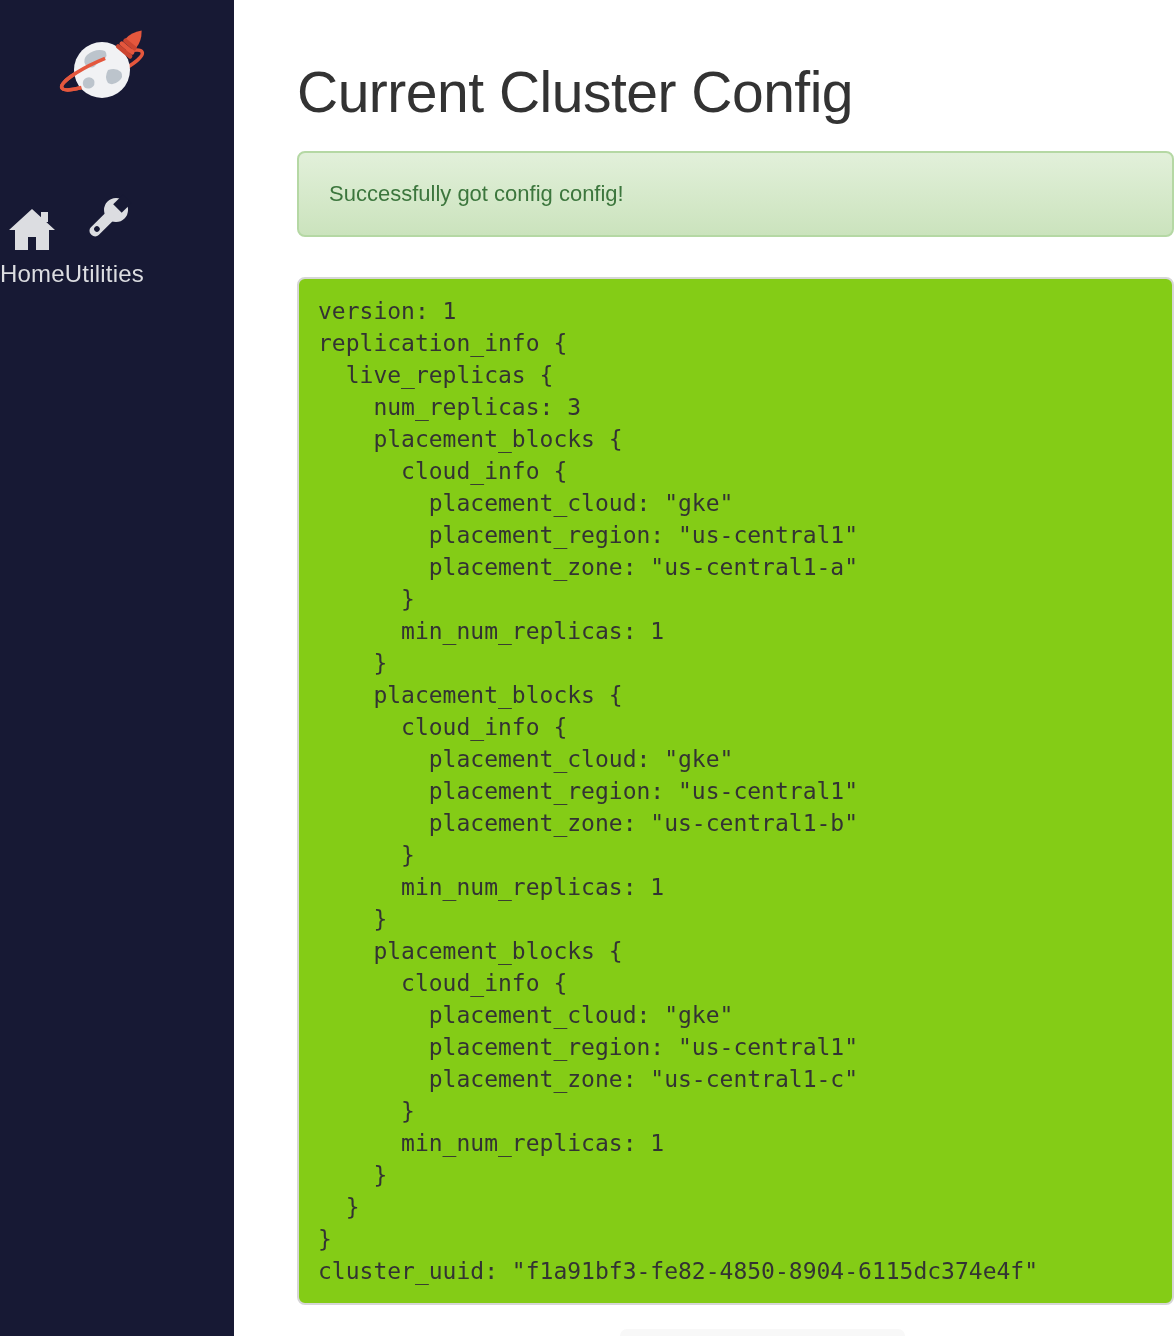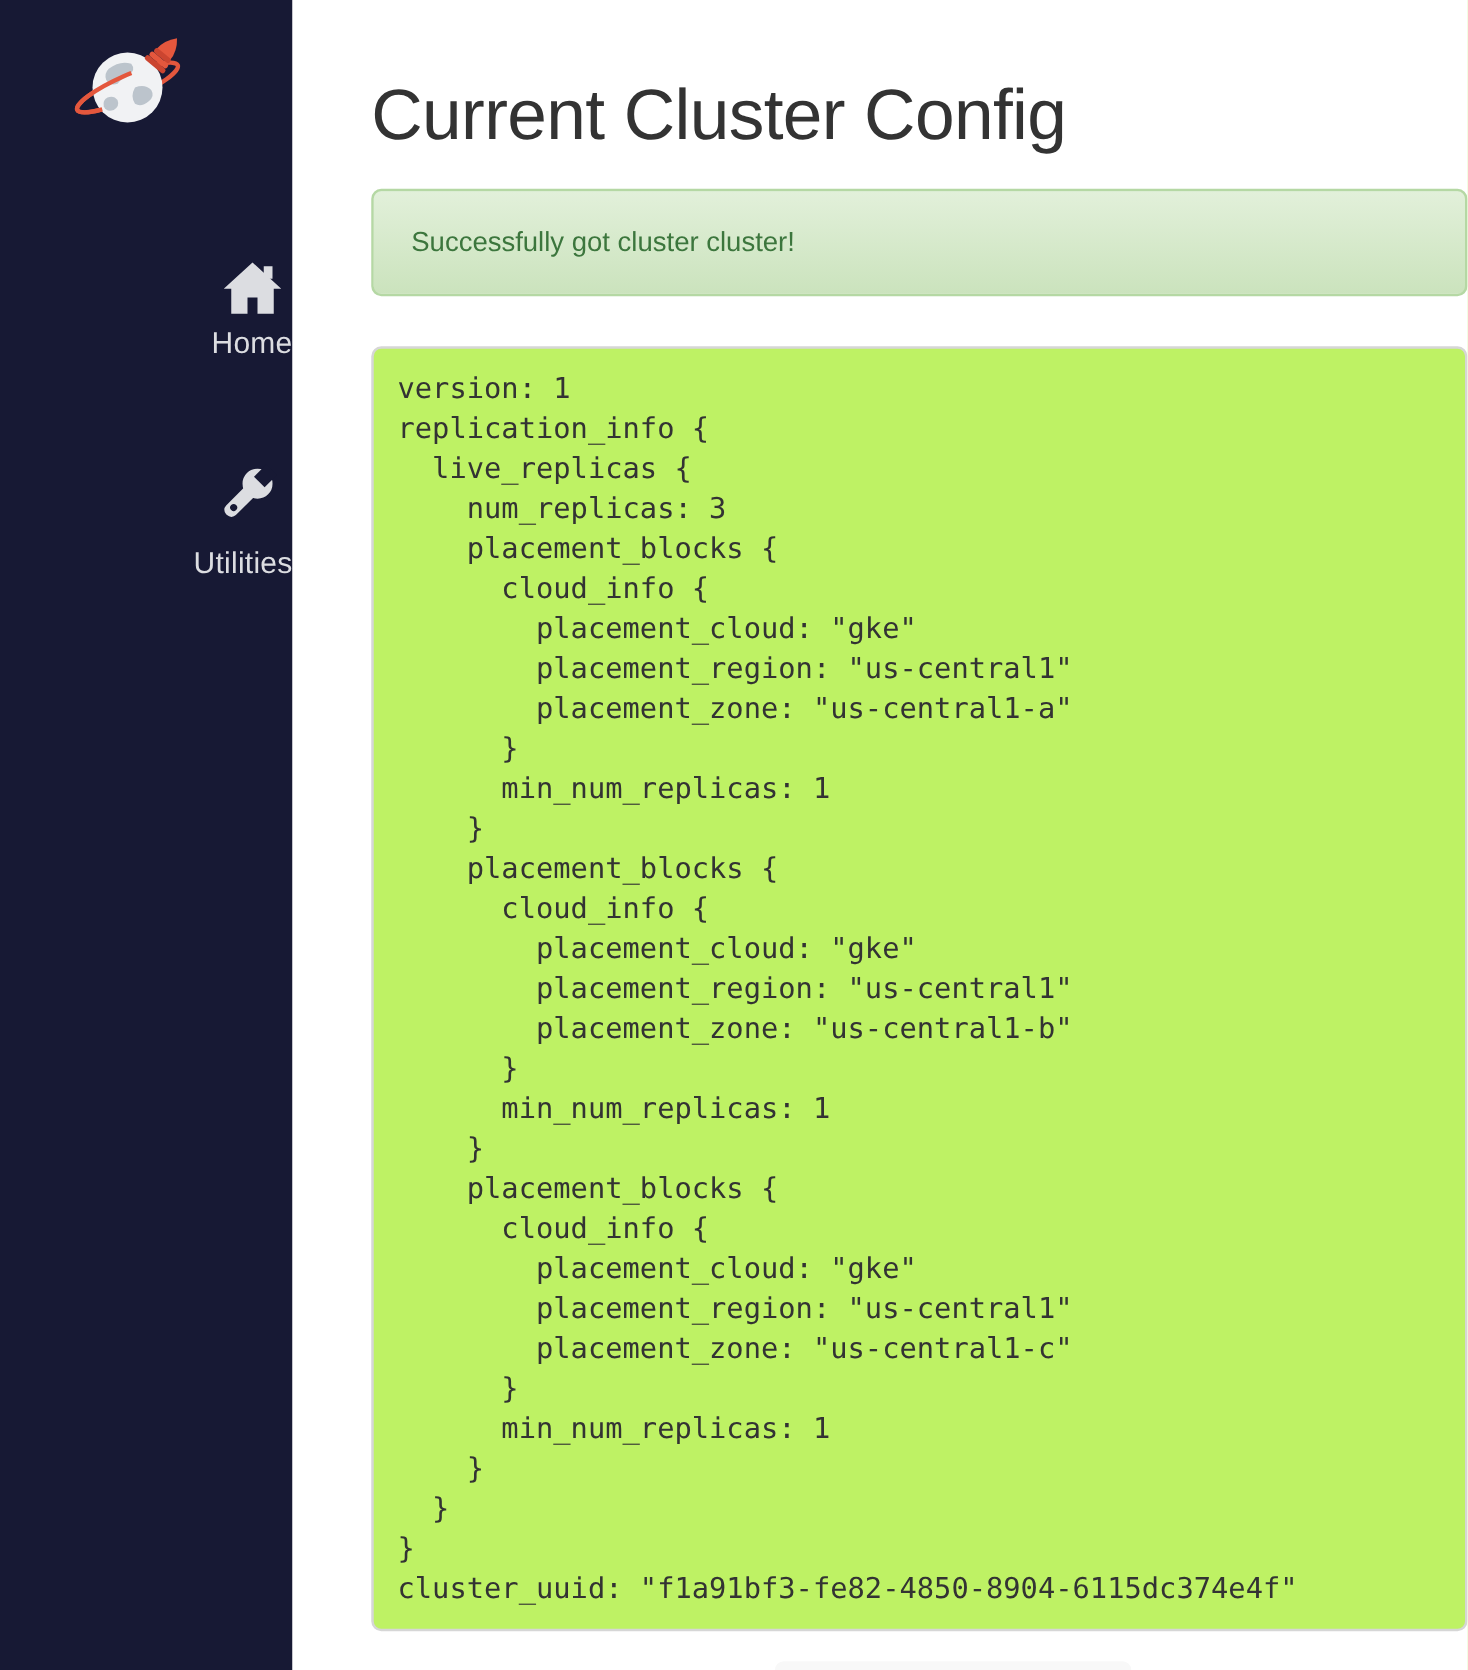--- a/index.html
+++ b/index.html
@@ -12,21 +12,21 @@
   }
   .app { display: flex; width: 1174px; height: 1336px; position: relative; }
 
   
   .sidebar {
     width: 234px; min-width: 234px; height: 1336px;
     background: #171934;
     display: flex; flex-direction: column; align-items: center;
   }
   .logo-wrap { margin-top: 26px; margin-right: 22px; }
-  .nav { margin-top: 86px; display: flex; flex-direction: column; align-items: flex-end; width: 100%; }
+  .nav { margin-top: 86px; display: flex; flex-direction: row; align-items: flex-start; width: 100%; }
   .nav-item {
     display: flex; flex-direction: column; align-items: center;
     text-decoration: none; cursor: pointer;
     margin-bottom: 86px;
   }
   .nav-icon { height: 54px; display: flex; align-items: flex-end; justify-content: center; }
   .nav-label {
     margin-top: 8px;
     font-size: 24px; color: #dcdde1; letter-spacing: 0.2px;
     white-space: nowrap;
@@ -48,21 +48,21 @@
     padding: 28px 30px;
     font-size: 22px; line-height: 1.18;
     color: #3c763d;
     background: linear-gradient(to bottom, #e2f0da 0%, #cbe3bd 100%);
     border: 2px solid #b5d8a4;
     border-radius: 8px;
     margin: 0 0 40px 0;
   }
   pre.config-block {
     margin: 0;
-    background: #bef264;
+    background: #84cc16;
     border: 2px solid #d6d6d6;
     border-radius: 8px;
     padding: 16px 19px;
     font-family: "DejaVu Sans Mono", monospace;
     font-size: 23px; line-height: 32px;
     color: #333333;
     white-space: pre;
     overflow: hidden;
   }
   .partial-panel {
@@ -130,21 +130,21 @@
       </a>
 
     </div>
   </div>
 
   <div class="main">
 
     <h1 class="page-title">Current Cluster Config</h1>
 
     <div class="alert-success">
-      <span>Successfully got cluster cluster!</span>
+      <span>Successfully got config config!</span>
     </div>
 
     <pre class="config-block">version: 1
 replication_info {
   live_replicas {
     num_replicas: 3
     placement_blocks {
       cloud_info {
         placement_cloud: "gke"
         placement_region: "us-central1"

